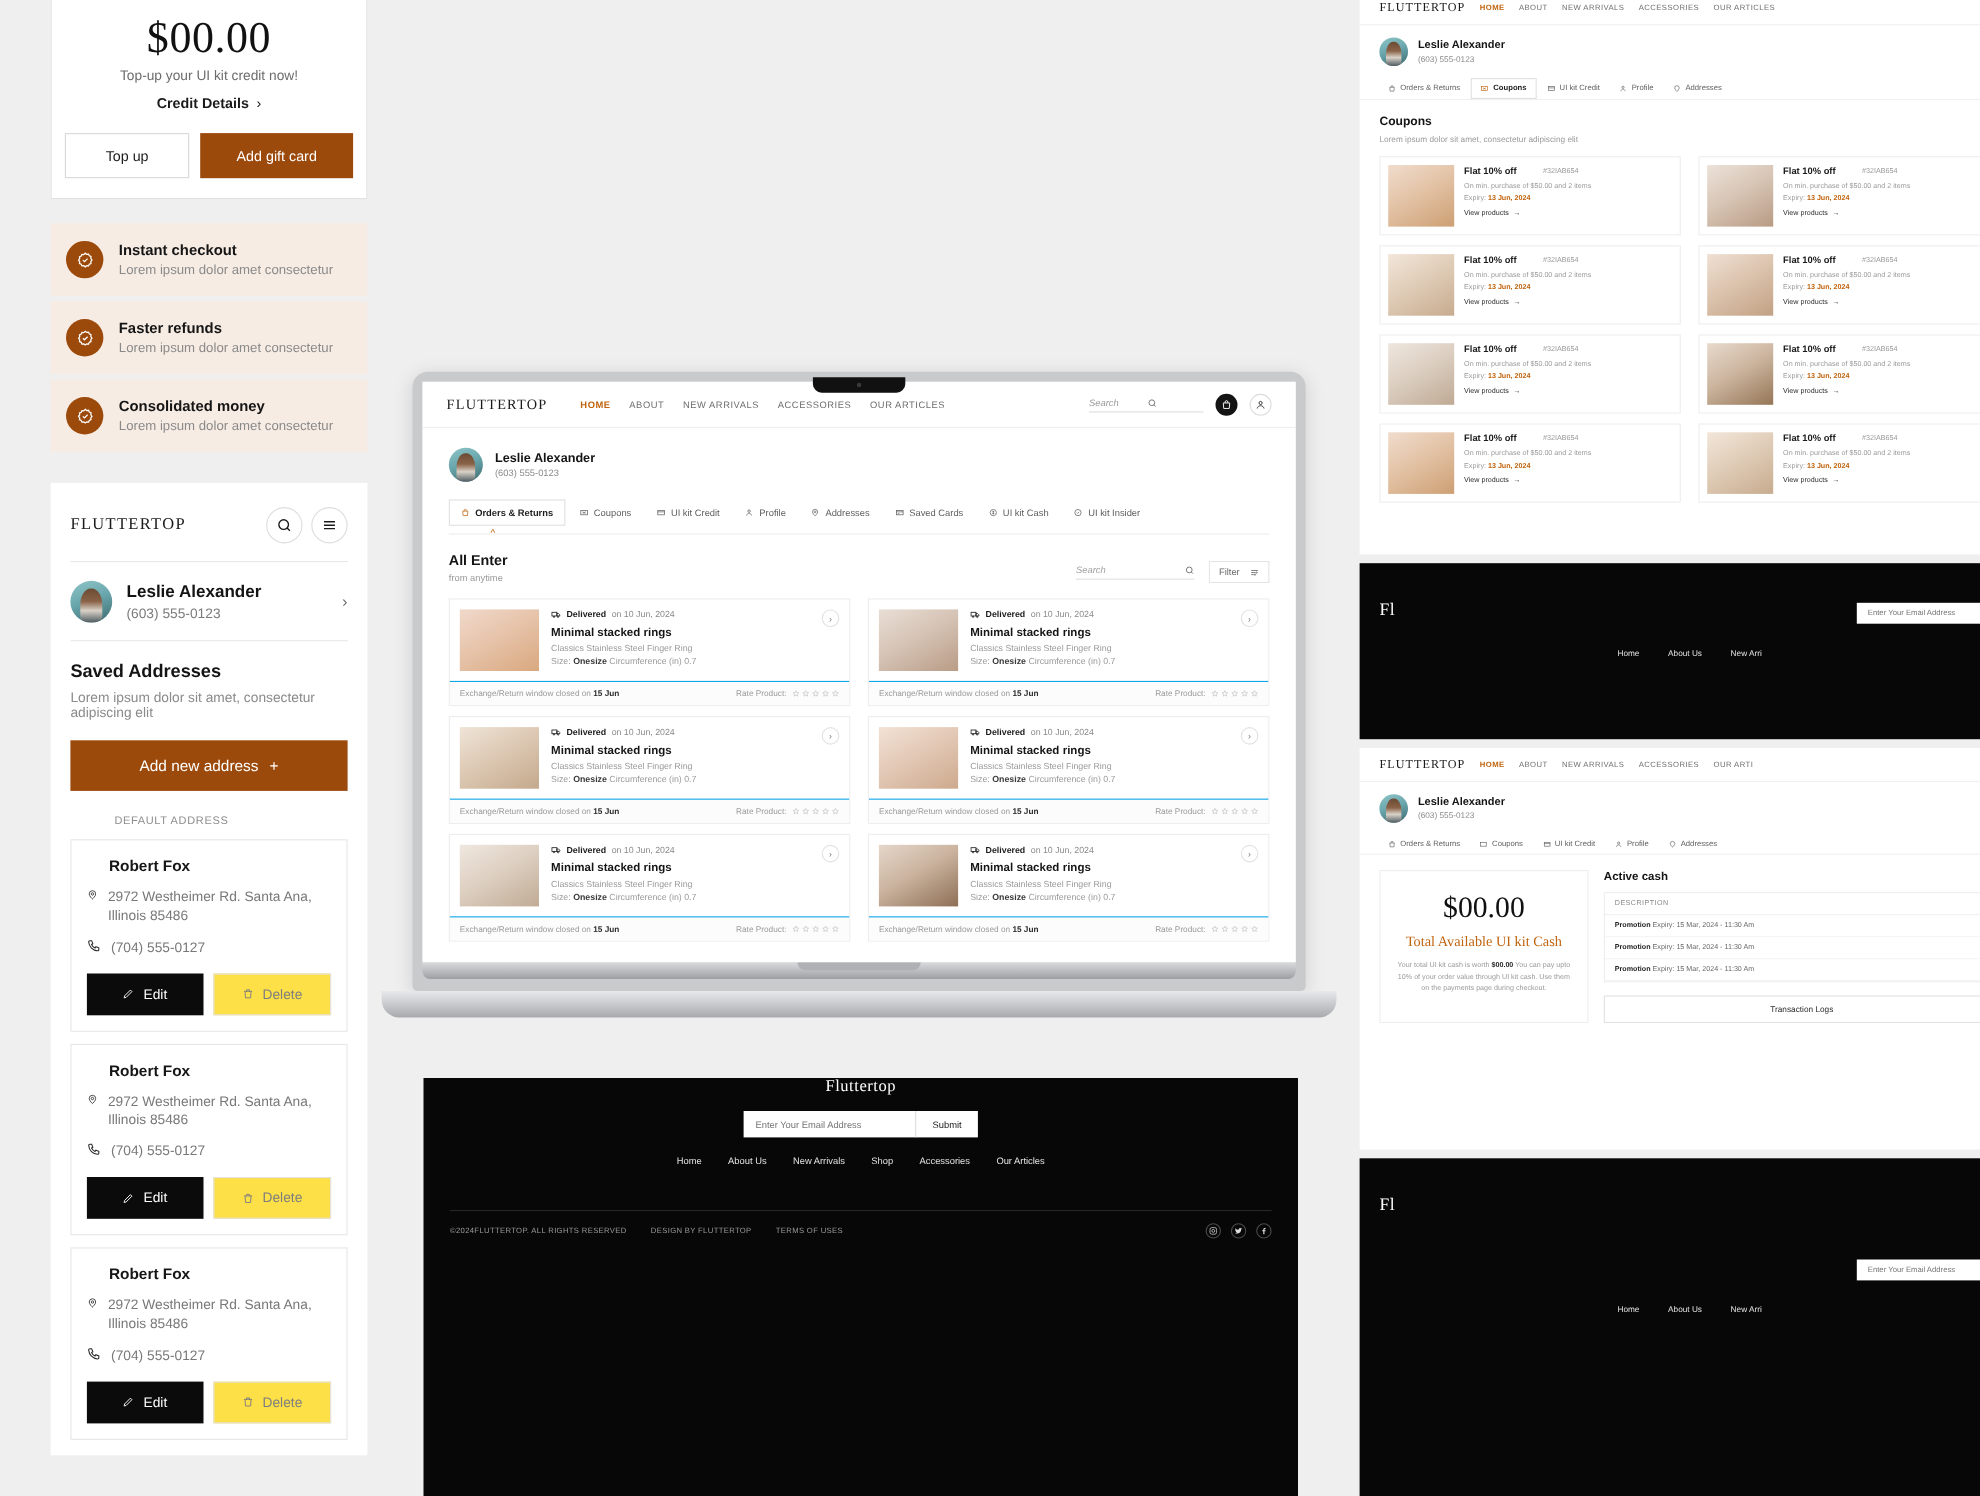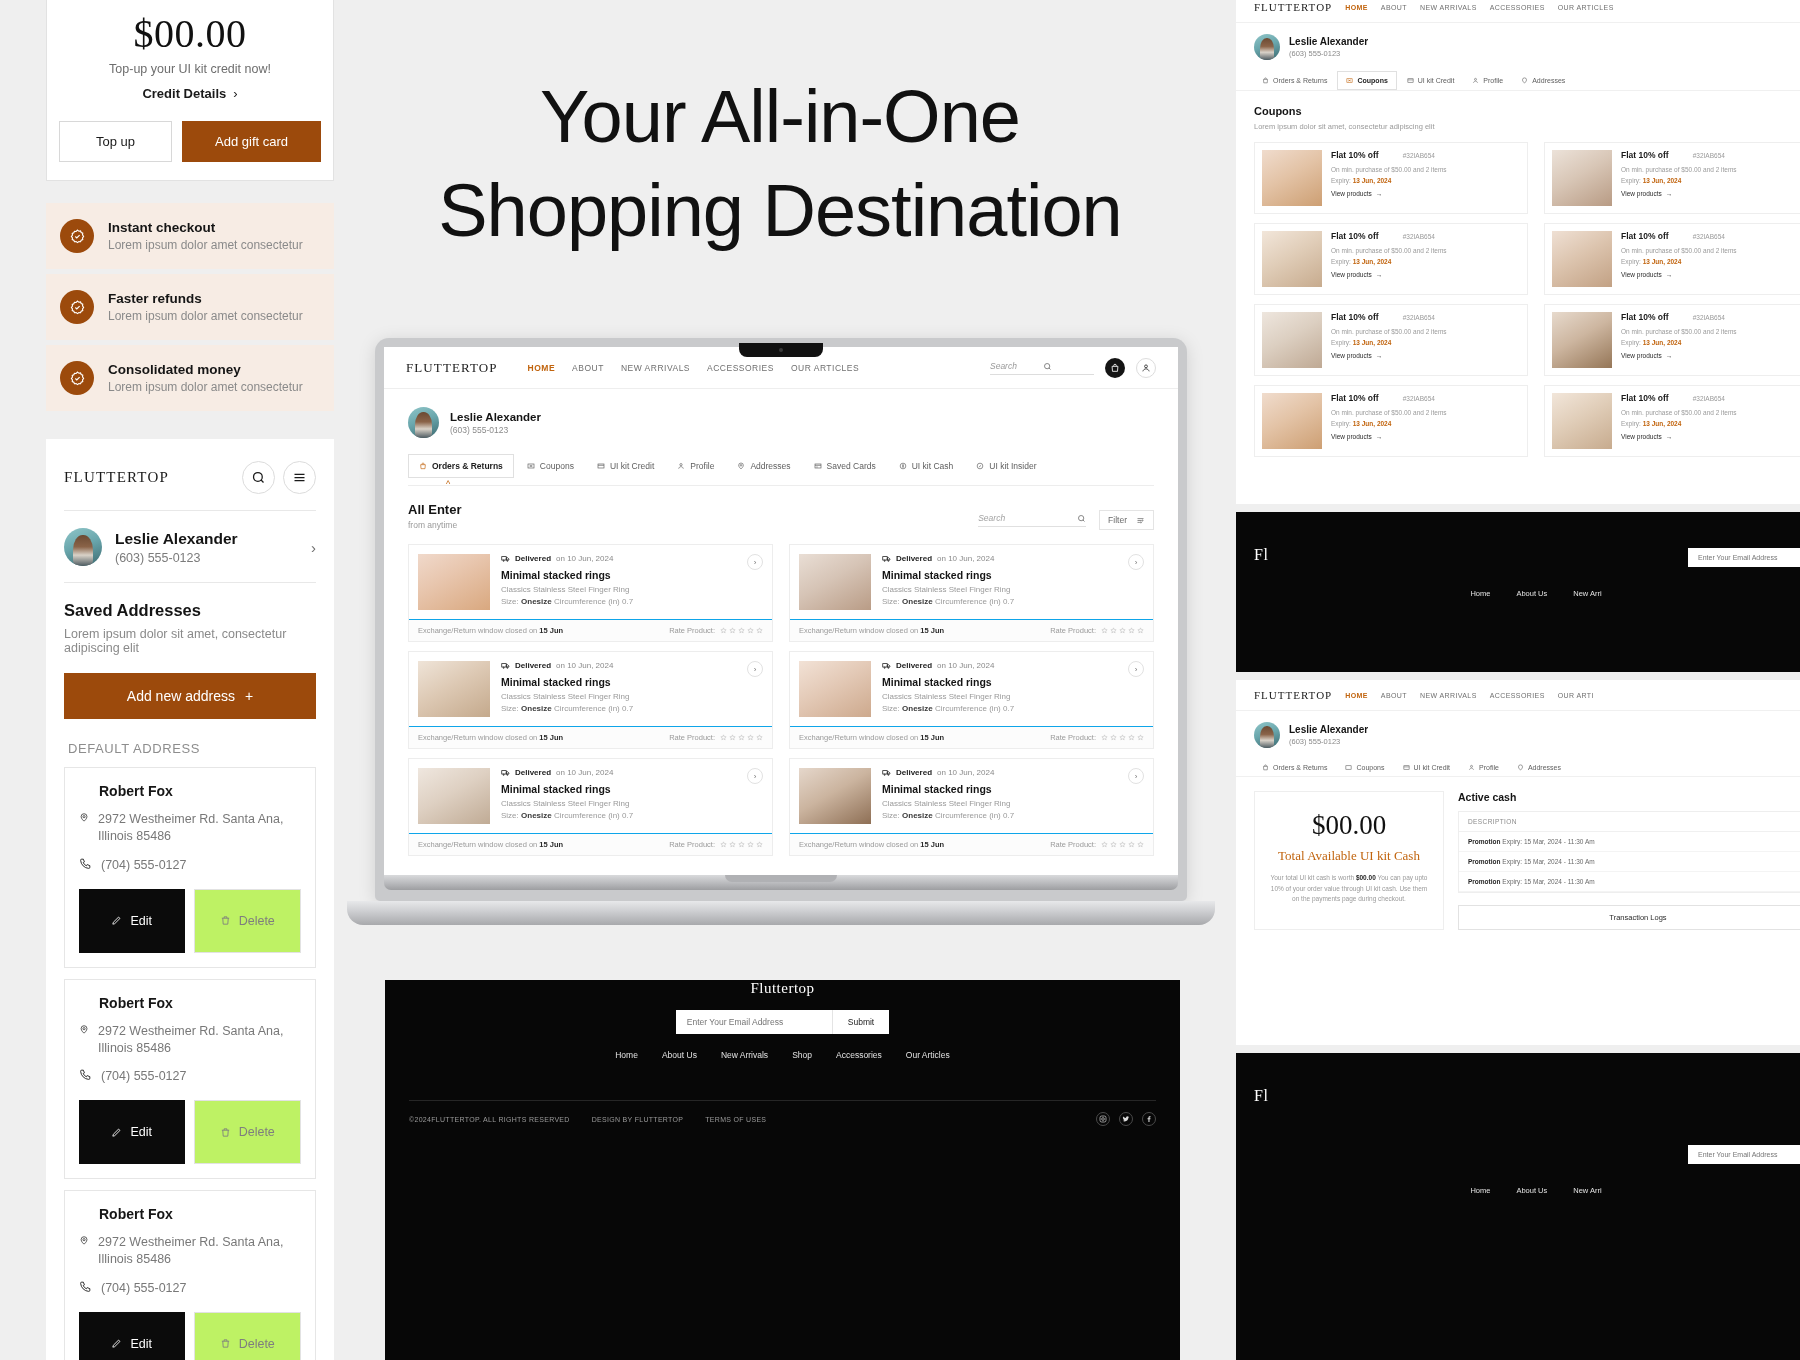--- a/index.html
+++ b/index.html
@@ -84,36 +84,36 @@
   .user-chev { margin-left: auto; color: #6e6e6e; font-size: 15px; }
 
   .sa-title { font-size: 16.5px; font-weight: 700; color: #141414; padding: 18px 18px 0; }
   .sa-desc { font-size: 12.5px; color: #8a8a8a; padding: 7px 18px 0; }
   .btn-addaddr {
     margin: 18px 18px 0; width: calc(100% - 36px); background: #9c4a0c; color: #fff;
     border: none; padding: 15px 0; font-size: 14px; cursor: pointer;
     display: flex; align-items: center; justify-content: center; gap: 10px;
   }
   .sec-label {
-    font-size: 13px; color: #8d8d8d; letter-spacing: 0.6px;
-    padding: 22px 22px 0; text-transform: uppercase;
+    font-size: 10px; color: #8d8d8d; letter-spacing: 0.6px;
+    padding: 22px 22px 0; text-transform: uppercase; margin-left: 36px;
   }
   .addr-card { border: 1px solid #e6e6e6; margin: 11px 18px 0; padding: 15px 14px 14px; }
   .ac-name { font-size: 14px; font-weight: 700; color: #161616; padding-left: 20px; }
   .ac-line { display: flex; align-items: flex-start; gap: 9px; margin-top: 12px; }
   .ac-text { font-size: 12.5px; color: #787878; line-height: 1.35; }
   .ac-btns { display: flex; gap: 9px; margin-top: 15px; }
   .btn-edit {
     flex: 1; background: #0b0b0b; color: #fff; border: none; padding: 11px 0;
     font-size: 12.5px; cursor: pointer; display: flex; align-items: center;
     justify-content: center; gap: 8px;
   }
   .btn-del {
-    flex: 1; background: #bef264; color: #7e7e7e; border: 1px solid #e2e2e2;
-    padding: 24px 0; font-size: 12.5px; cursor: pointer; display: flex;
+    flex: 1; background: #fde047; color: #7e7e7e; border: 1px solid #e2e2e2;
+    padding: 11px 0; font-size: 12.5px; cursor: pointer; display: flex;
     align-items: center; justify-content: center; gap: 8px;
   }
 
   
   .hero {
     position: absolute; left: 345px; top: 70px; width: 870px; text-align: center;
   }
   .hero h1 {
     font-size: 74px; font-weight: 300; color: #111; line-height: 1.27;
     letter-spacing: -1px;
@@ -517,26 +517,20 @@
             <svg width="11" height="11" viewBox="0 0 24 24" fill="none" stroke="#7e7e7e" stroke-width="1.9">
               <path d="M4 7h16M9 7V4h6v3M6 7l1 13h10l1-13"></path>
             </svg>
             <span>Delete</span>
           </button>
         </div>
       </div>
     </div>
   </div>
 
-  <div class="hero">
-    <h1>
-      <span>Your All-in-One</span><br>
-      <span>Shopping Destination</span>
-    </h1>
-  </div>
 
   <div class="laptop">
     <div class="lid">
       <div class="notch"></div>
       <div class="screen">
 
         <div class="pg-nav">
           <div class="pg-logo">FLUTTERTOP</div>
           <div class="pg-links">
             <div class="pg-link active">HOME</div>

